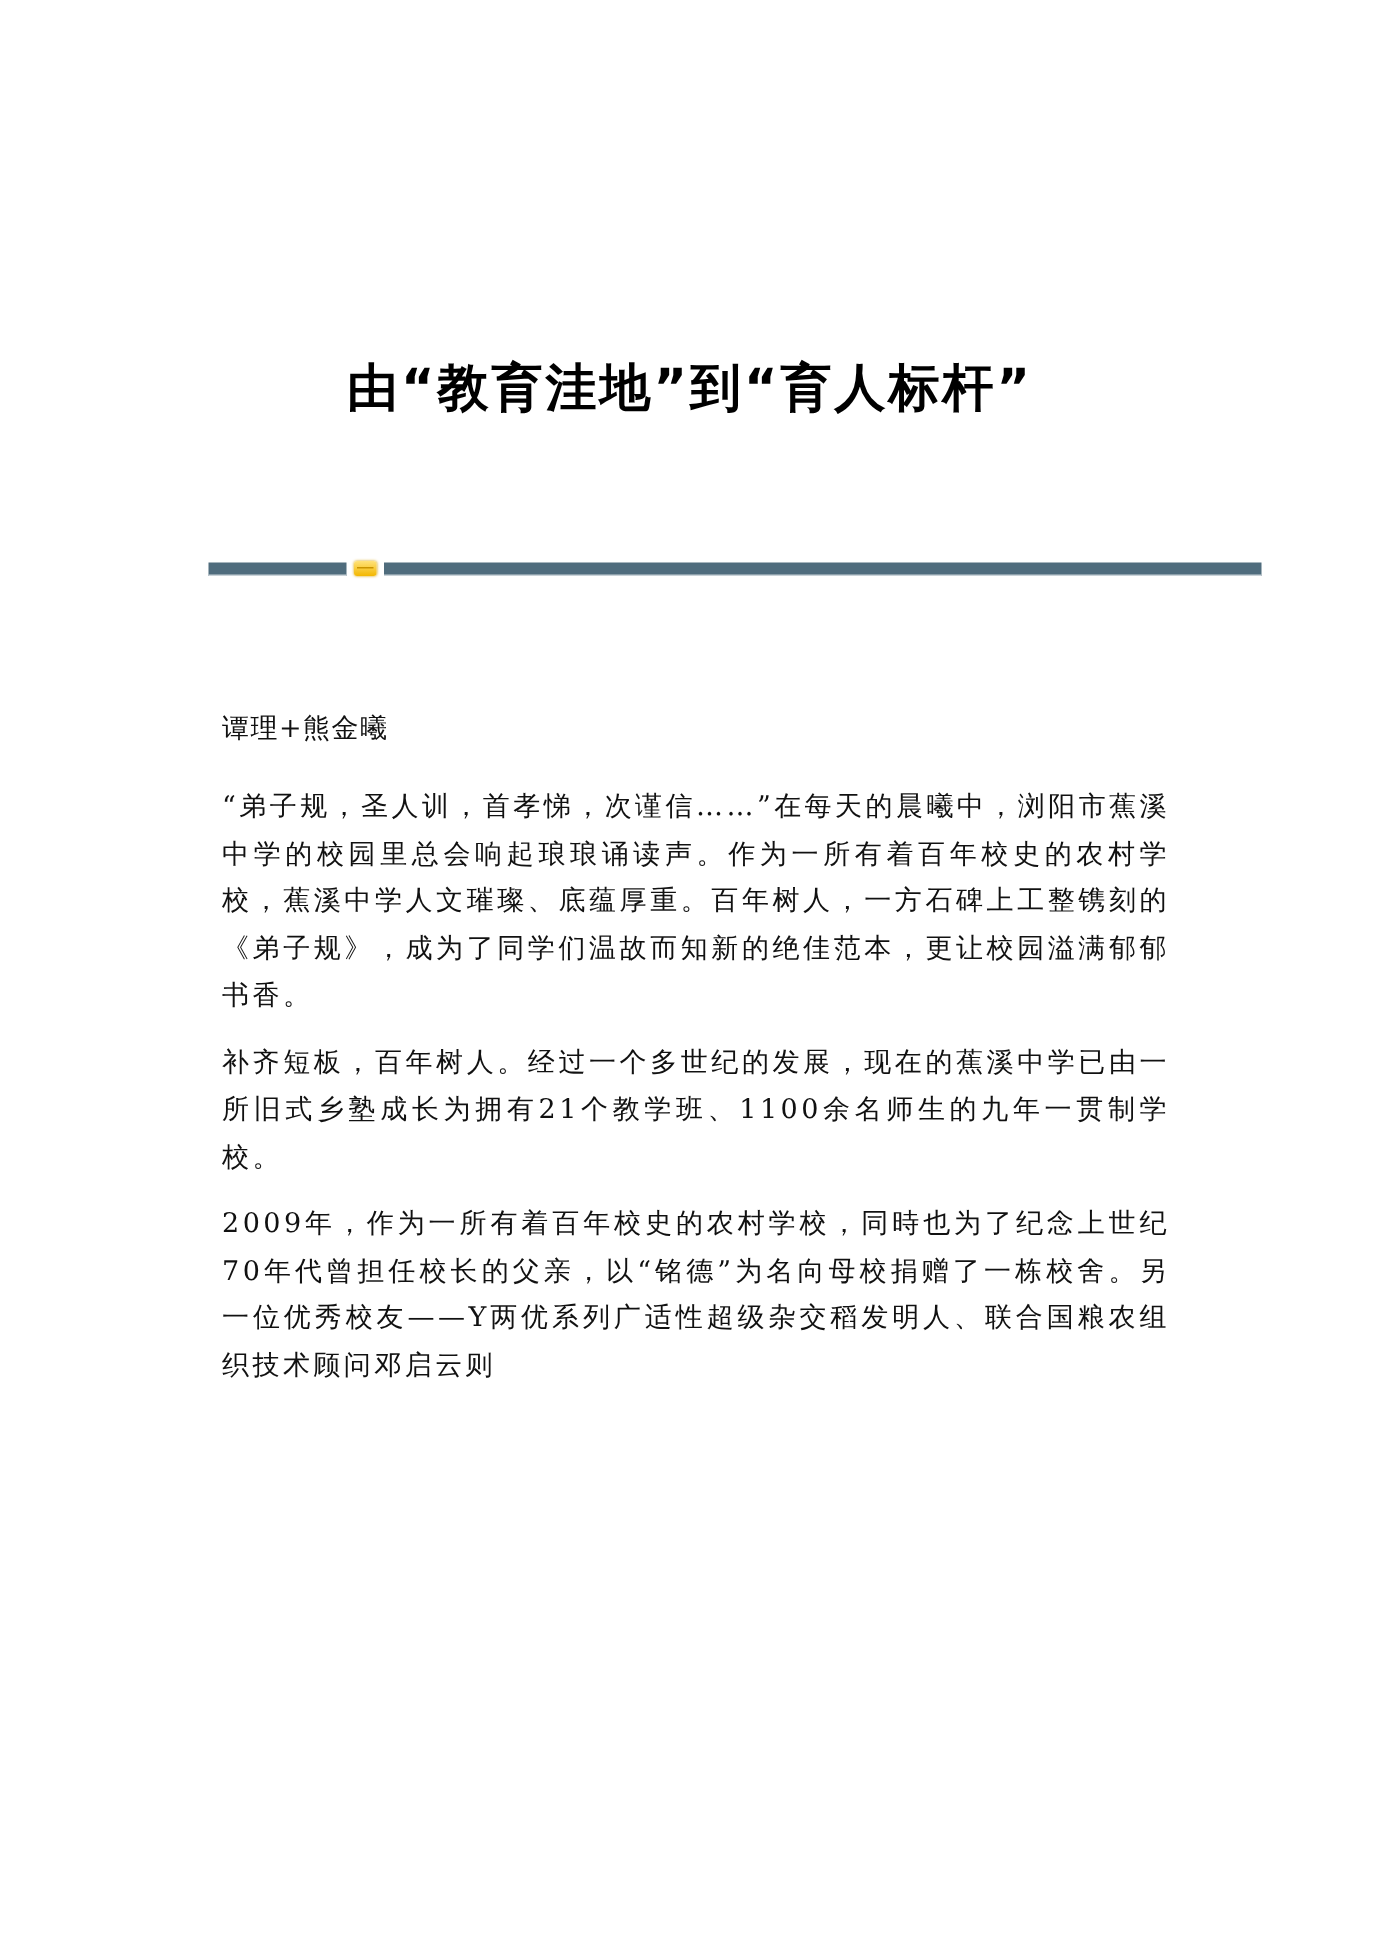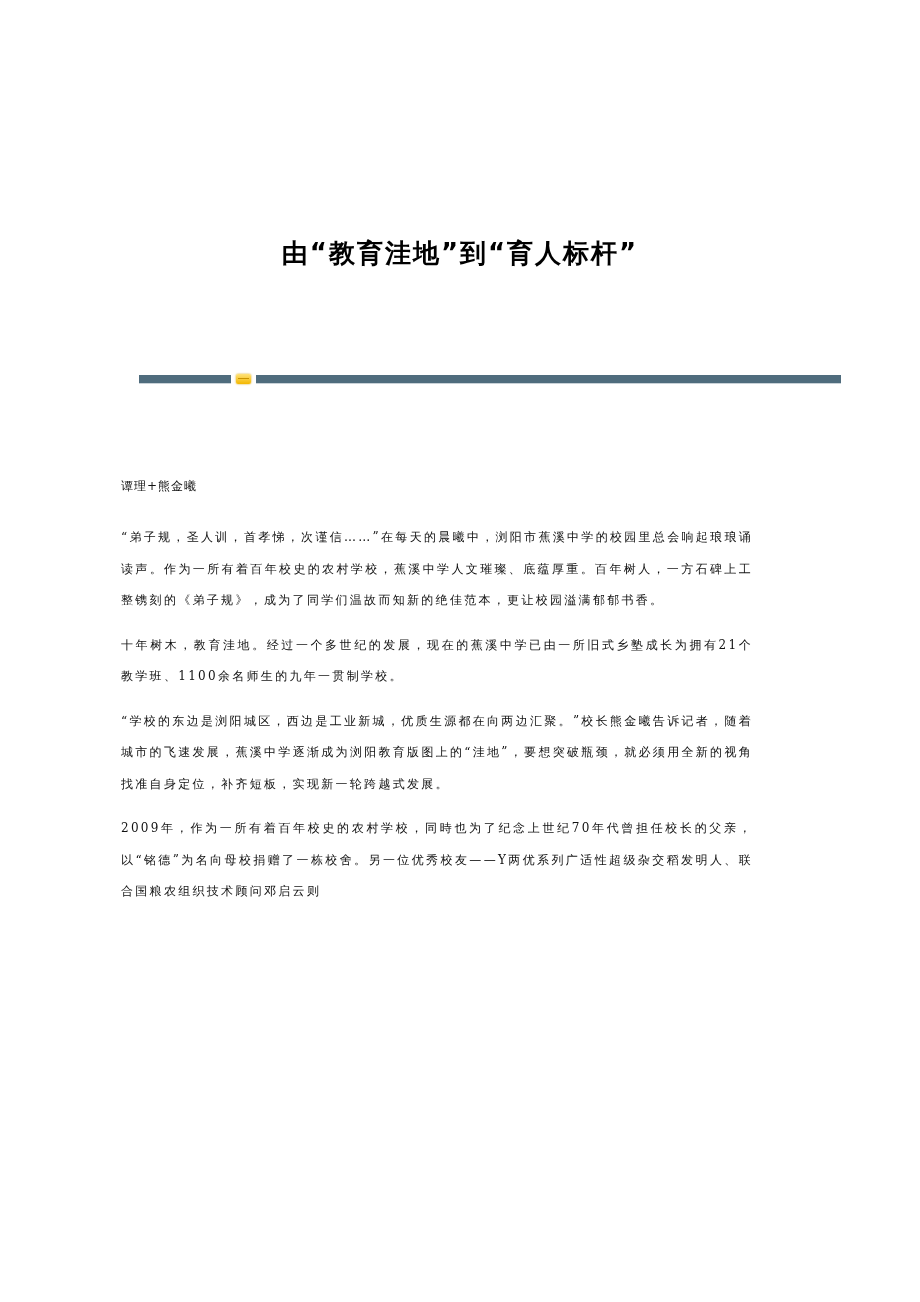--- a/index.html
+++ b/index.html
@@ -1,41 +1,40 @@
 <!DOCTYPE html>
 <html><head>
 <meta charset="utf-8">
 <style>
   html, body { margin:0; padding:0; background:#ffffff; }
   body { width:920px; height:1302px; position:relative; overflow:hidden;
          font-family:"DejaVu Serif","Liberation Serif",serif; color:#111; }
   .title { position:absolute; left:0; top:212px; width:920px; text-align:center;
-           font-size:26px; letter-spacing:2px; color:#000; line-height:48px;
+           font-size:34px; letter-spacing:2px; color:#000; line-height:48px;
            font-family:"DejaVu Sans","Liberation Sans",sans-serif; }
   .divider { position:absolute; top:375px; left:139px; width:702px; height:9px; }
   .bar-left { position:absolute; left:0; top:0; width:92px; height:8px; background:#4f6c7d; border-bottom:1px solid #c9d2d8; }
   .ornament { position:absolute; left:97px; top:-1px; width:15px; height:10px;
               background:linear-gradient(#ffe27a,#f3b700); border-radius:2px;
               box-shadow:0 0 2px #d4a000; }
   .ornament::after { content:""; position:absolute; left:2px; right:2px; top:4px; height:1px; background:#c99400; }
   .bar-right { position:absolute; left:117px; top:0; right:0; height:8px; background:#4f6c7d; border-bottom:1px solid #c9d2d8; }
-  .content { position:absolute; left:121px; top:470px; width:632px; font-size:12px; }
+  .content { position:absolute; left:148px; top:470px; width:632px; font-size:18px; }
   .byline { line-height:32px; margin:0 0 20px 0; letter-spacing:1px; }
   .para { margin:0 0 13px 0; line-height:31.5px; letter-spacing:2.3px; text-align:justify; }
 </style>
 </head>
 <body>
 
 <h1 class="title">由“教育洼地”到“育人标杆”</h1>
 
 <div class="divider">
   <div class="bar-left"></div>
   <div class="ornament"></div>
   <div class="bar-right"></div>
 </div>
 
 <div class="content">
   <p class="byline">谭理+熊金曦</p>
   <p class="para">“弟子规，圣人训，首孝悌，次谨信……”在每天的晨曦中，浏阳市蕉溪中学的校园里总会响起琅琅诵读声。作为一所有着百年校史的农村学校，蕉溪中学人文璀璨、底蕴厚重。百年树人，一方石碑上工整镌刻的《弟子规》，成为了同学们温故而知新的绝佳范本，更让校园溢满郁郁书香。</p>
-  <p class="para">十年树木，教育洼地。经过一个多世纪的发展，现在的蕉溪中学已由一所旧式乡塾成长为拥有21个教学班、1100余名师生的九年一贯制学校。</p>
-  <p class="para">“学校的东边是浏阳城区，西边是工业新城，优质生源都在向两边汇聚。”校长熊金曦告诉记者，随着城市的飞速发展，蕉溪中学逐渐成为浏阳教育版图上的“洼地”，要想突破瓶颈，就必须用全新的视角找准自身定位，补齐短板，实现新一轮跨越式发展。</p>
+  <p class="para">补齐短板，百年树人。经过一个多世纪的发展，现在的蕉溪中学已由一所旧式乡塾成长为拥有21个教学班、1100余名师生的九年一贯制学校。</p>
   <p class="para">2009年，作为一所有着百年校史的农村学校，同時也为了纪念上世纪70年代曾担任校长的父亲，以“铭德”为名向母校捐赠了一栋校舍。另一位优秀校友——Y两优系列广适性超级杂交稻发明人、联合国粮农组织技术顾问邓启云则</p>
 </div>
 
 </body></html>

